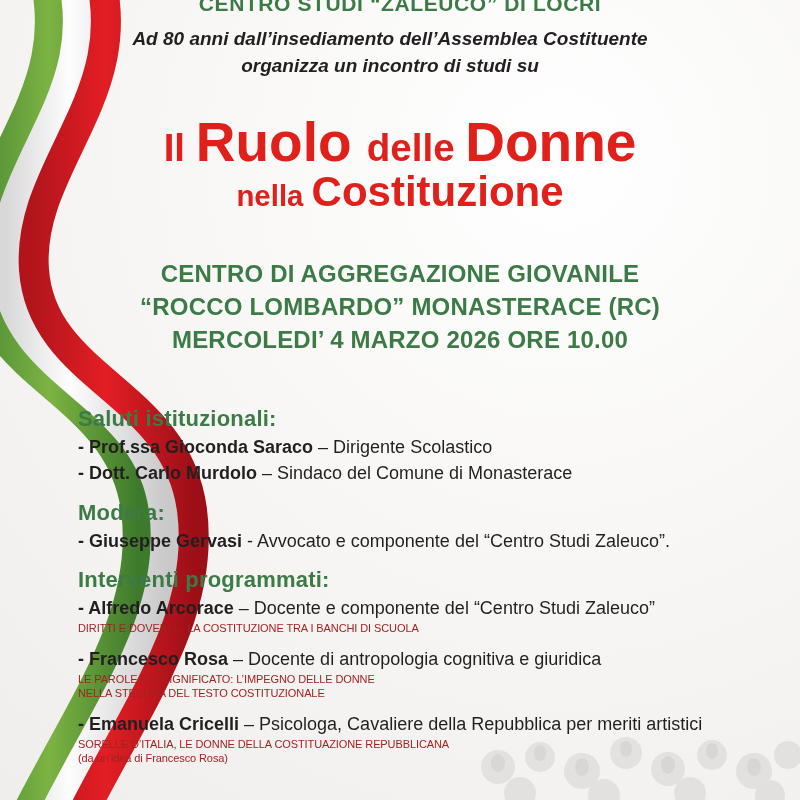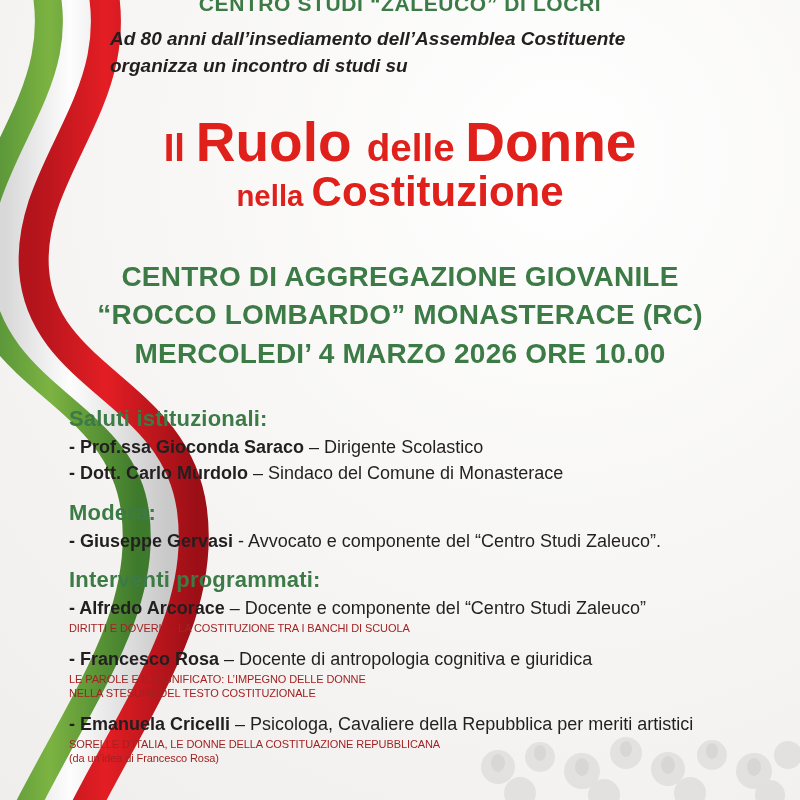--- a/index.html
+++ b/index.html
@@ -70,21 +70,21 @@
     font-size: 21px;
     font-weight: bold;
     letter-spacing: .6px;
   }
 
   .intro {
     position: absolute;
     top: 26px;
     left: 110px;
     width: 560px;
-    text-align: left;
+    text-align: center;
     color: #231f20;
     font-size: 19px;
     font-weight: bold;
     font-style: italic;
     line-height: 1.42;
   }
 
   
   .title-block {
     position: absolute;
@@ -106,32 +106,32 @@
   .t-small { font-size: 0.70em; }
 
   
   .venue {
     position: absolute;
     top: 258px;
     left: 0;
     right: 0;
     text-align: center;
     color: #3c7a46;
-    font-size: 28px;
+    font-size: 24px;
     font-weight: bold;
     line-height: 1.37;
     letter-spacing: .2px;
   }
   .venue div { white-space: nowrap; }
 
   
   .program {
     position: absolute;
     top: 406px;
-    left: 69px;
+    left: 78px;
     right: 14px;
   }
   .section { margin-bottom: 14px; }
   .section:last-child { margin-bottom: 0; }
 
   .sec-heading {
     color: #3c7a46;
     font-size: 22px;
     font-weight: bold;
     margin-bottom: 3px;

